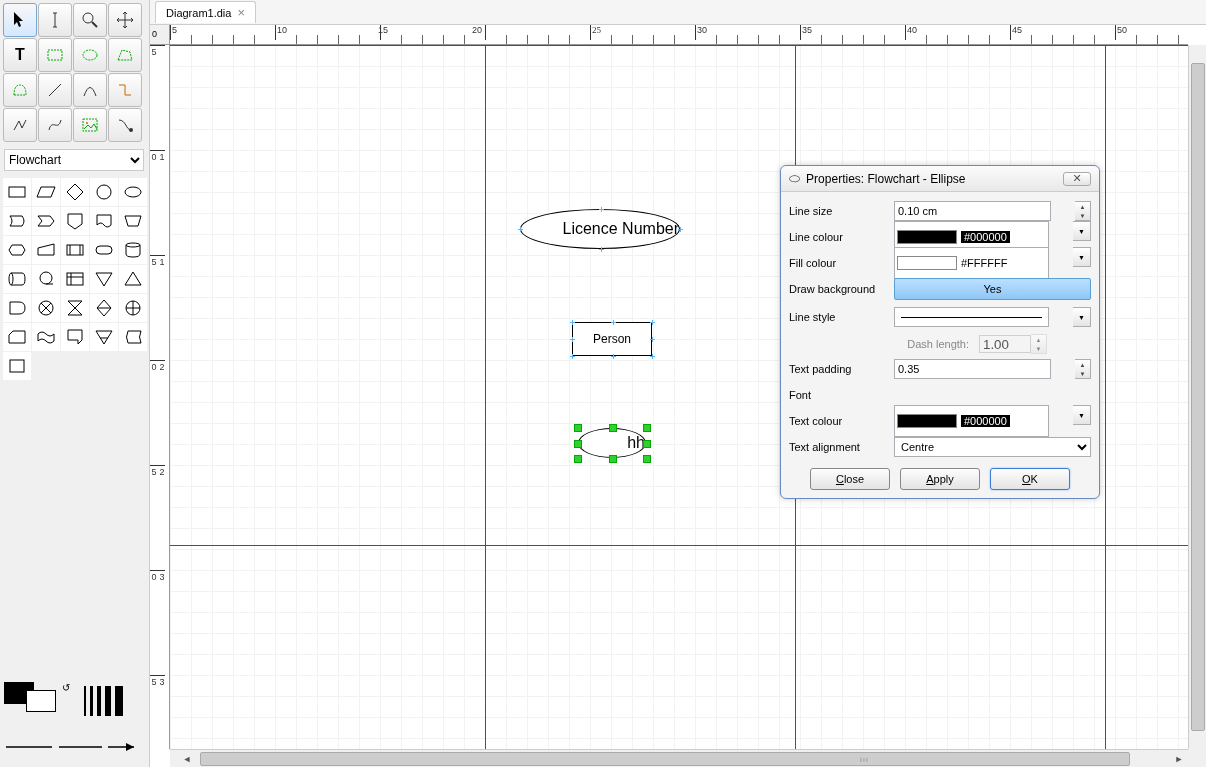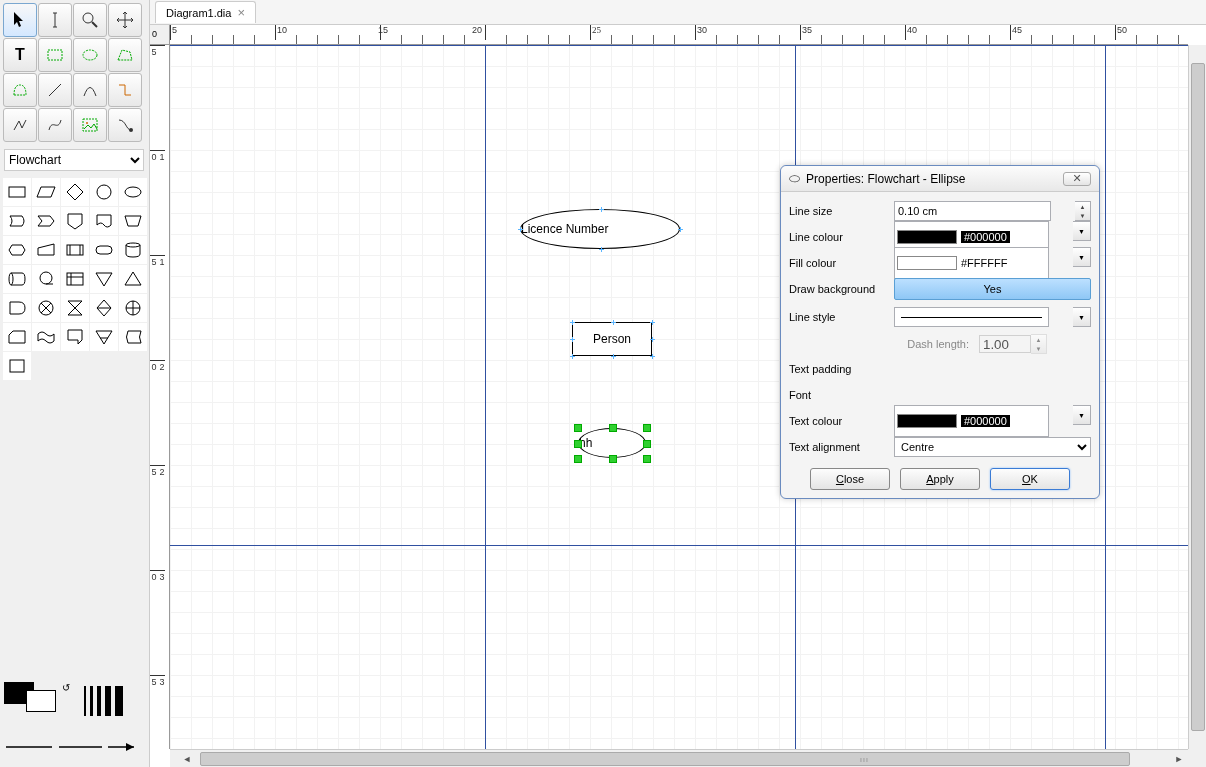--- a/index.html
+++ b/index.html
@@ -63,21 +63,21 @@
 }
 
 
 .page-top { position:absolute; left:0; top:0; right:0; height:0; border-top:1px solid #3050a0; }
 .page-v1 { position:absolute; top:0; bottom:0; left:315px; width:0; border-left:1px solid #3050a0; }
 .page-v2 { position:absolute; top:0; bottom:0; left:625px; width:0; border-left:1px solid #3050a0; }
 .page-v3 { position:absolute; top:0; bottom:0; left:935px; width:0; border-left:1px solid #3050a0; }
 .page-h { position:absolute; left:0; right:0; top:500px; height:0; border-top:1px solid #3050a0; }
 
 
-.ellipse-shape { position:absolute; border:1px solid #000; border-radius:50%; background:#fff; display:flex; align-items:center; justify-content:flex-start; font-size:12px; }
+.ellipse-shape { position:absolute; border:1px solid #000; border-radius:50%; background:#fff; display:flex; align-items:center; justify-content:flex-end; font-size:16px; }
 .ellipse-shape.sel { outline: none; }
 .box-shape { position:absolute; border:1px solid #000; background:#fff; display:flex; align-items:center; justify-content:center; font-size:12px; }
 
 
 .conn-dot { position:absolute; width:5px; height:5px; }
 .conn-dot::before, .conn-dot::after { content:""; position:absolute; background:#5ab5ff; }
 .conn-dot::before { width:5px; height:1px; top:2px; }
 .conn-dot::after { width:1px; height:5px; left:2px; }
 
 
@@ -639,20 +639,27 @@
       <div class="lbl">Dash length:</div>
       <input class="val" disabled="" value="1.00" style="">
       <div class="spin-btns" style="border-color:#d0d0d0;opacity:.6">
           <div>▲</div>
           <div>▼</div>
         </div>
     </div>
 
     <div class="prop-row">
       <div class="prop-lbl">Text padding</div>
+      <div class="prop-ctl">
+        <input class="spin-input" value="0.35" style="">
+        <div class="spin-btns">
+            <div>▲</div>
+            <div>▼</div>
+          </div>
+      </div>
     </div>
 
     <div class="prop-row font-row">
       <div class="prop-lbl">Font</div>
     </div>
 
 
     <div class="prop-row">
       <div class="prop-lbl">Text colour</div>
       <div class="prop-ctl">

